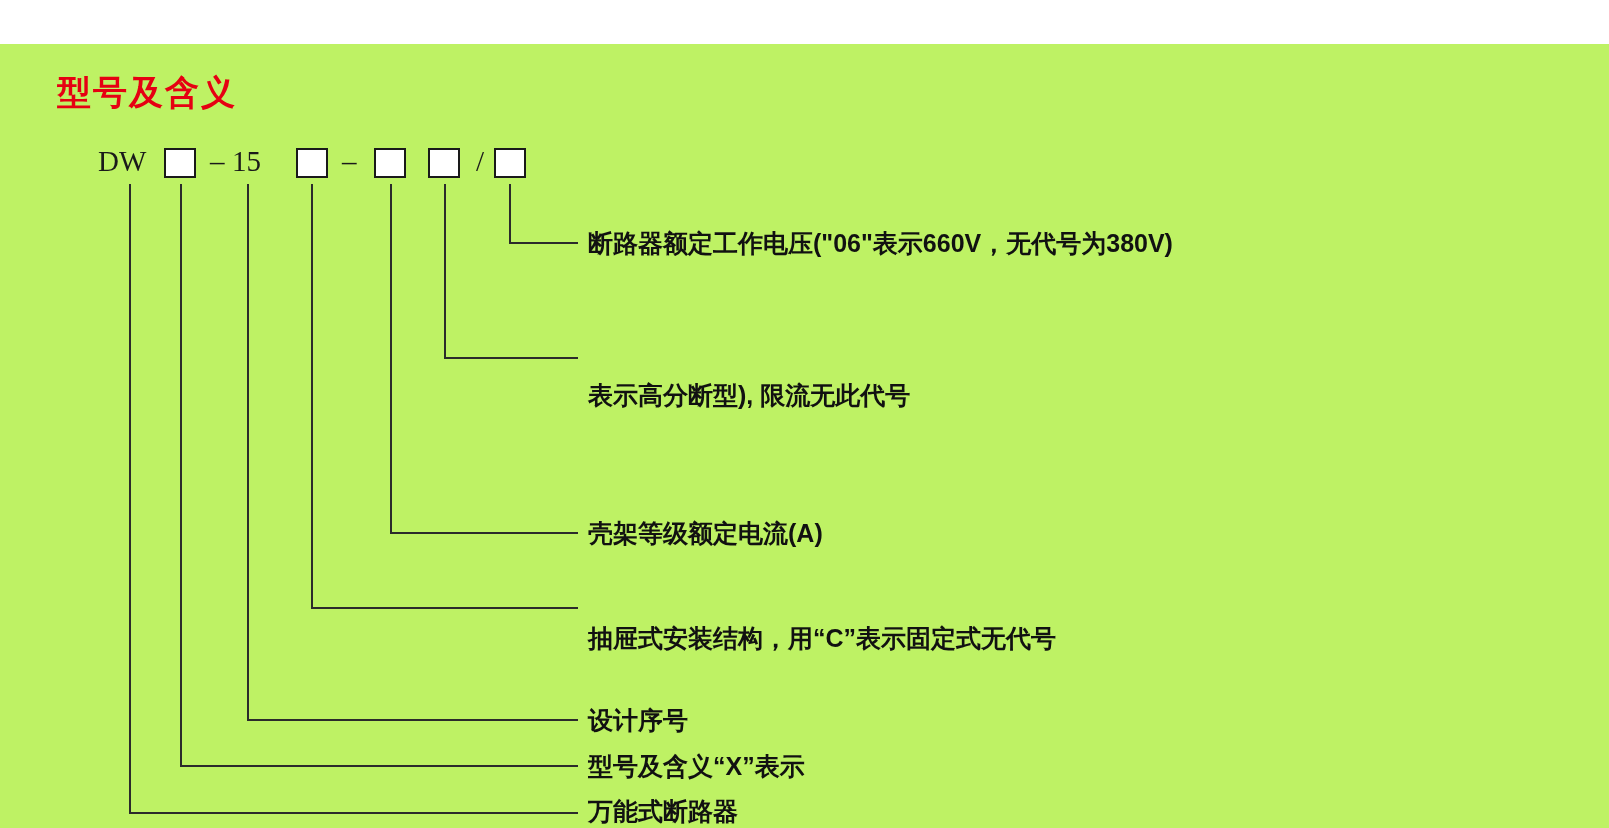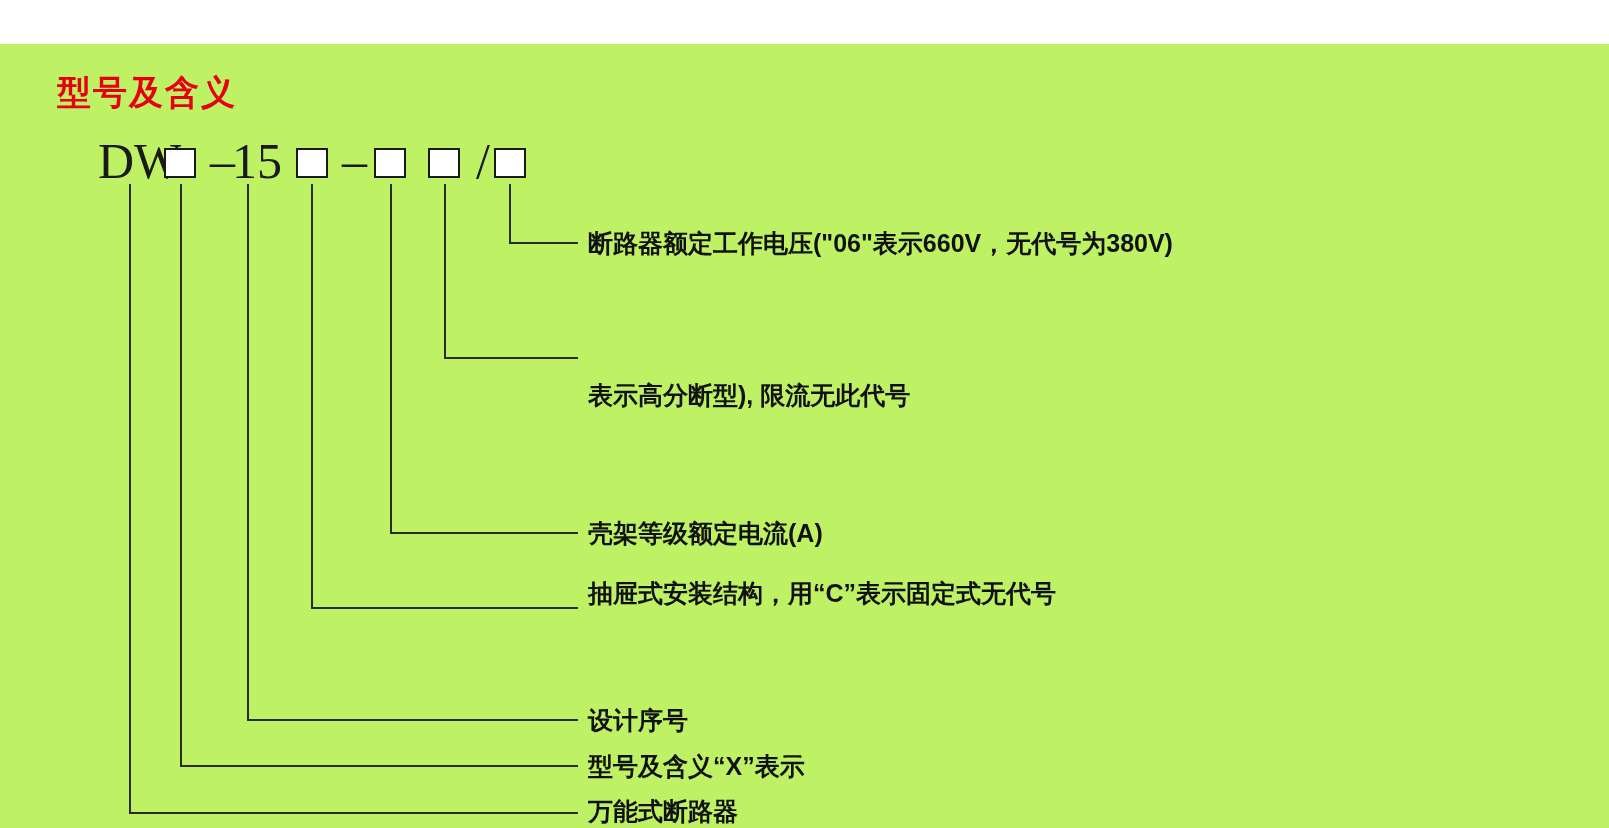--- a/index.html
+++ b/index.html
@@ -20,21 +20,21 @@
     font-size: 34px;
     font-weight: bold;
     color: #e60012;
     letter-spacing: 2px;
     white-space: nowrap;
   }
   .code {
     position: absolute;
     top: 98px;
     font-family: "Liberation Serif", serif;
-    font-size: 50px;
+    font-size: 29px;
     line-height: 38px;
     color: #1a1a1a;
     white-space: nowrap;
     text-align: right;
   }
   .box {
     position: absolute;
     top: 104px;
     width: 32px;
     height: 30px;
@@ -106,21 +106,21 @@
 
   <div class="vline" style="left:509px; top:140px; height:60px;"></div>
   <div class="hline" style="left:509px; top:198px; width:69px;"></div>
 
   <div class="label" style="top:186px;">断路器额定工作电压("06"表示660V，无代号为380V)</div>
 
   <div class="label" style="top:476px;">壳架等级额定电流(A)</div>
 
   <div class="label" style="top:338px;">表示高分断型), 限流无此代号</div>
 
-  <div class="label" style="top:536px;">抽屉式安装结构，用“C”表示固定式无代号</div>
+  <div class="label" style="top:581px;">抽屉式安装结构，用“C”表示固定式无代号</div>
 
   <div class="label" style="top:663px;">设计序号</div>
 
   <div class="label" style="top:709px;">型号及含义“X”表示</div>
 
   <div class="label" style="top:756px;font-family:Liberation Mono, monospace;">万能式断路器</div>
 
   <div class="divider" style="left:757px; top:820px; width:852px;"></div>
 
 </div>

